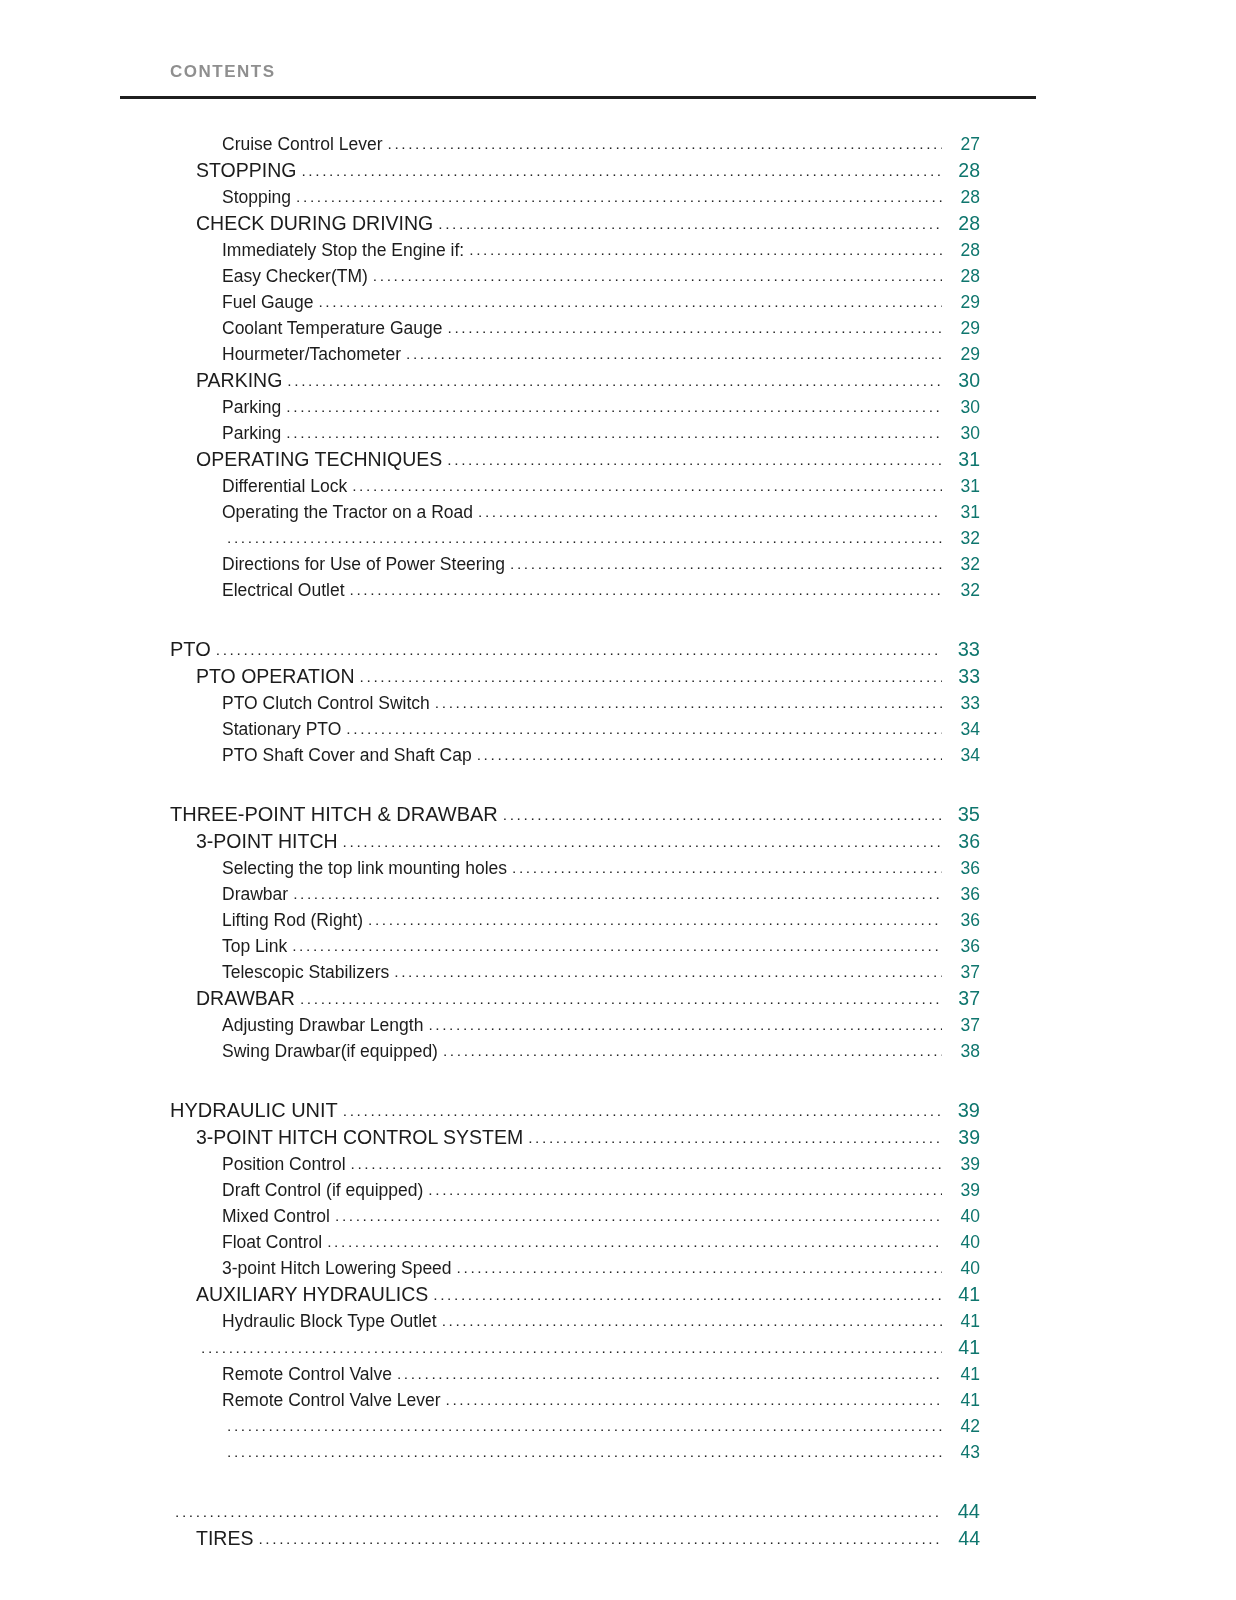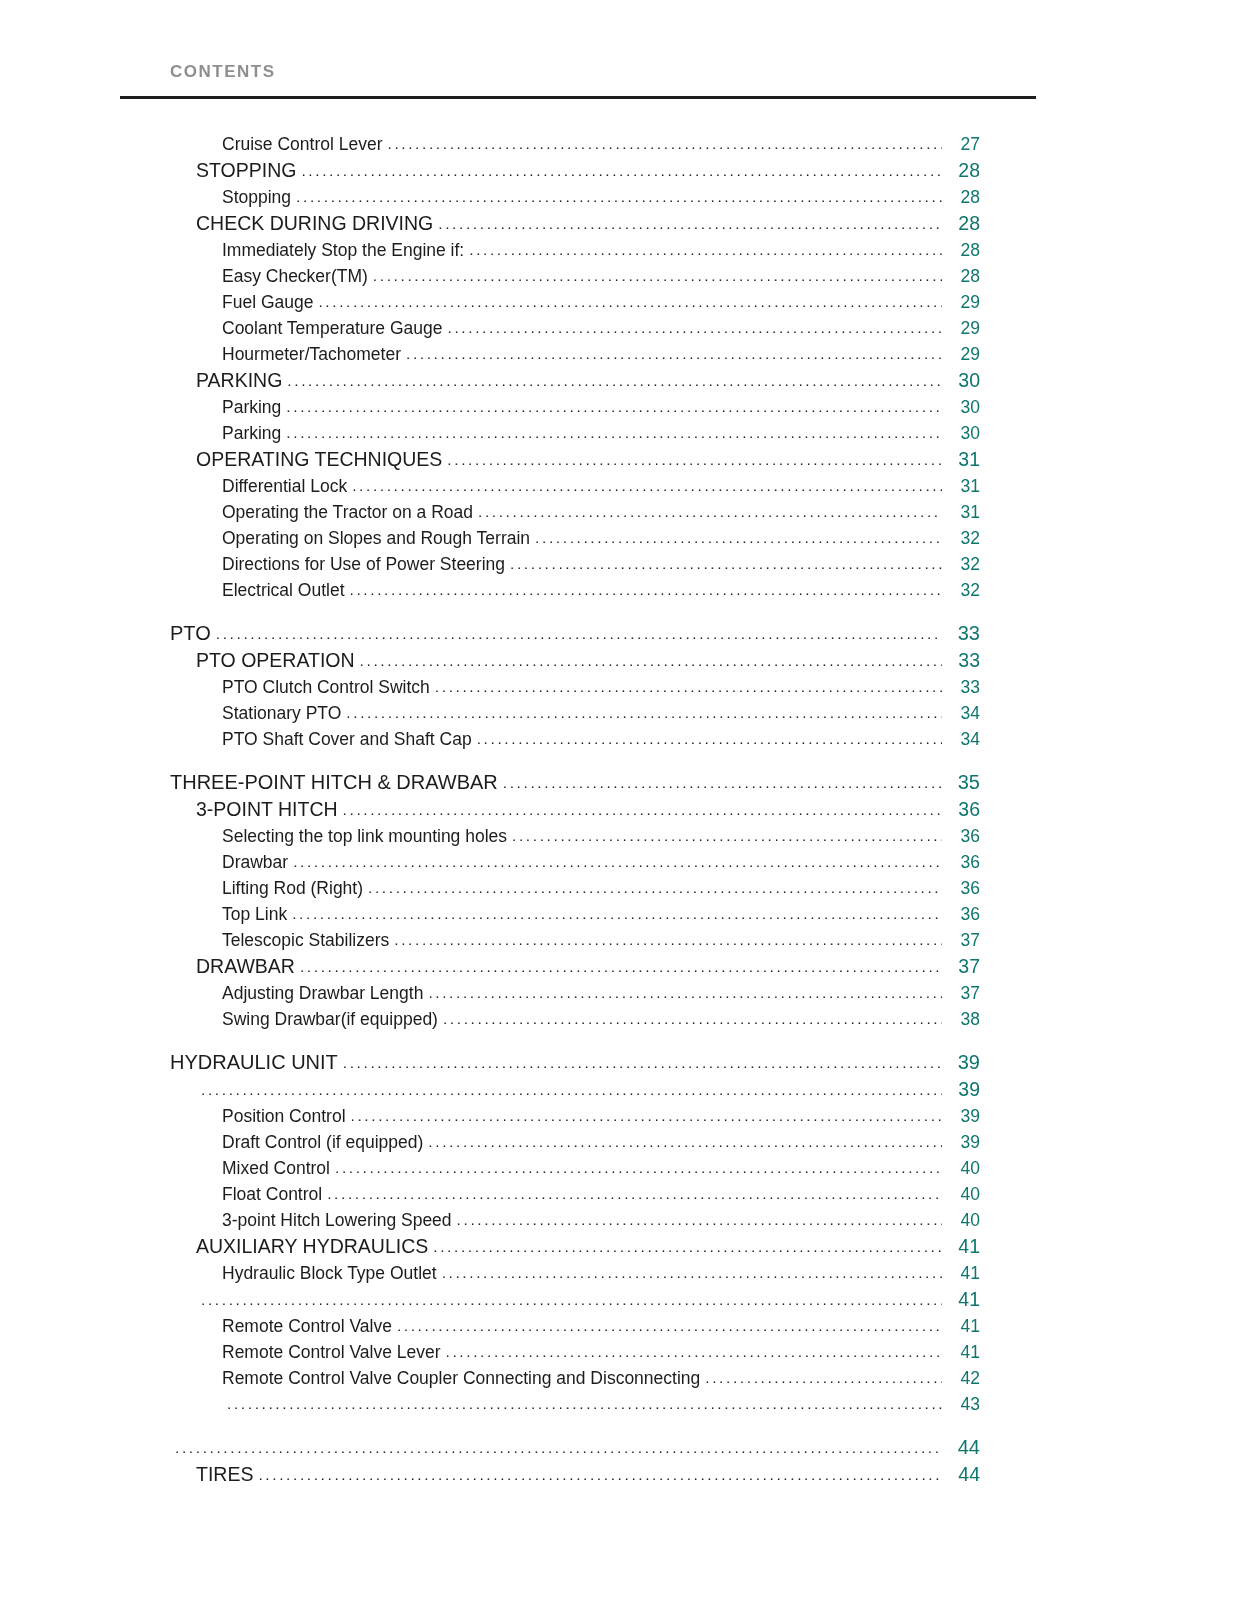--- a/index.html
+++ b/index.html
@@ -38,21 +38,21 @@
     left: 170px;
     right: 168px;
   }
   .toc-row {
     display: flex;
     align-items: flex-end;
   }
   .toc-row.level-0 { font-size: 20px;   line-height: 27px; padding-left: 0; }
   .toc-row.level-1 { font-size: 19.5px; line-height: 27px; padding-left: 26px; }
   .toc-row.level-2 { font-size: 17.5px; line-height: 26px; padding-left: 52px; }
-  .toc-row.gap-before { margin-top: 17px; }
+  .toc-row.gap-before { margin-top: 33px; }
   .toc-title {
     white-space: nowrap;
     color: #1c1c1c;
   }
   .toc-leader {
     flex: 1 1 auto;
     overflow: hidden;
     white-space: nowrap;
     min-width: 18px;
     padding-left: 5px;
@@ -159,21 +159,20 @@
     <span class="toc-page">31</span>
   </div>
 
   <div class="toc-row level-2">
     <span class="toc-title">Operating the Tractor on a Road</span>
     <span class="toc-leader">............................................................................................................................................................................................................................................................................................................</span>
     <span class="toc-page">31</span>
   </div>
 
   <div class="toc-row level-2">
-    <span class="toc-title">Operating on Slopes and Rough Terrain</span>
     <span class="toc-leader">............................................................................................................................................................................................................................................................................................................</span>
     <span class="toc-page">32</span>
   </div>
 
   <div class="toc-row level-2">
     <span class="toc-title">Directions for Use of Power Steering</span>
     <span class="toc-leader">............................................................................................................................................................................................................................................................................................................</span>
     <span class="toc-page">32</span>
   </div>
 
@@ -273,20 +272,21 @@
     <span class="toc-page">38</span>
   </div>
 
   <div class="toc-row level-0 gap-before">
     <span class="toc-title">HYDRAULIC UNIT</span>
     <span class="toc-leader">............................................................................................................................................................................................................................................................................................................</span>
     <span class="toc-page">39</span>
   </div>
 
   <div class="toc-row level-1">
+    <span class="toc-title">3-POINT HITCH CONTROL SYSTEM</span>
     <span class="toc-leader">............................................................................................................................................................................................................................................................................................................</span>
     <span class="toc-page">39</span>
   </div>
 
   <div class="toc-row level-2">
     <span class="toc-title">Position Control</span>
     <span class="toc-leader">............................................................................................................................................................................................................................................................................................................</span>
     <span class="toc-page">39</span>
   </div>
 
@@ -337,21 +337,20 @@
     <span class="toc-page">41</span>
   </div>
 
   <div class="toc-row level-2">
     <span class="toc-title">Remote Control Valve Lever</span>
     <span class="toc-leader">............................................................................................................................................................................................................................................................................................................</span>
     <span class="toc-page">41</span>
   </div>
 
   <div class="toc-row level-2">
-    <span class="toc-title">Remote Control Valve Coupler Connecting and Disconnecting</span>
     <span class="toc-leader">............................................................................................................................................................................................................................................................................................................</span>
     <span class="toc-page">42</span>
   </div>
 
   <div class="toc-row level-2">
     <span class="toc-leader">............................................................................................................................................................................................................................................................................................................</span>
     <span class="toc-page">43</span>
   </div>
 
   <div class="toc-row level-0 gap-before">

